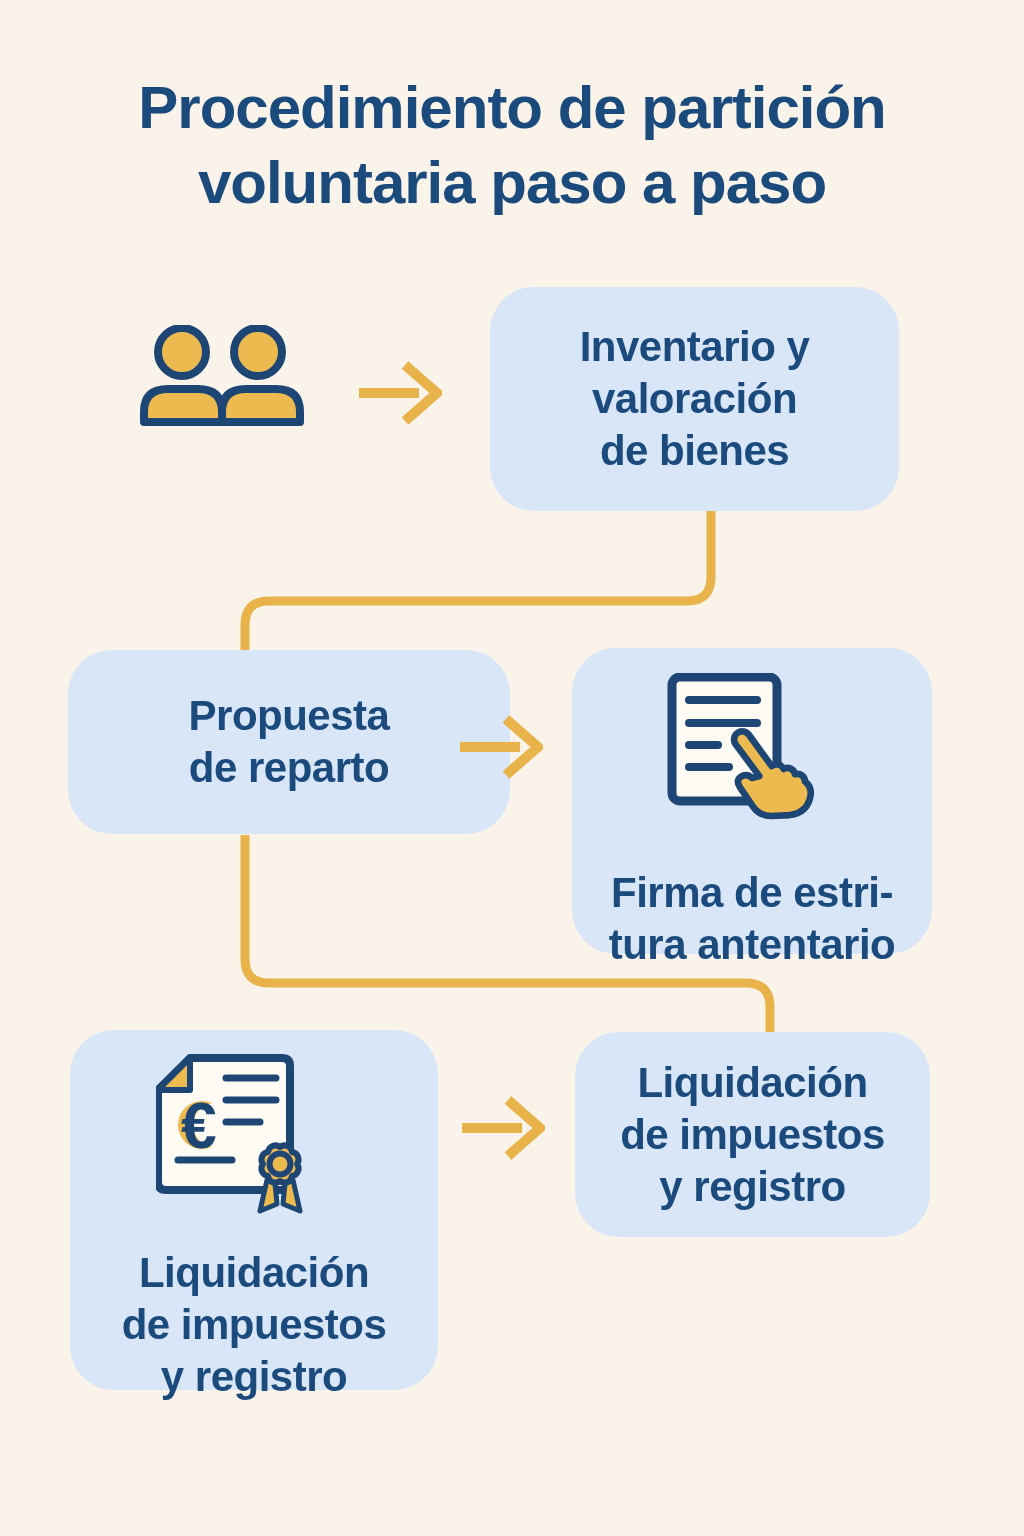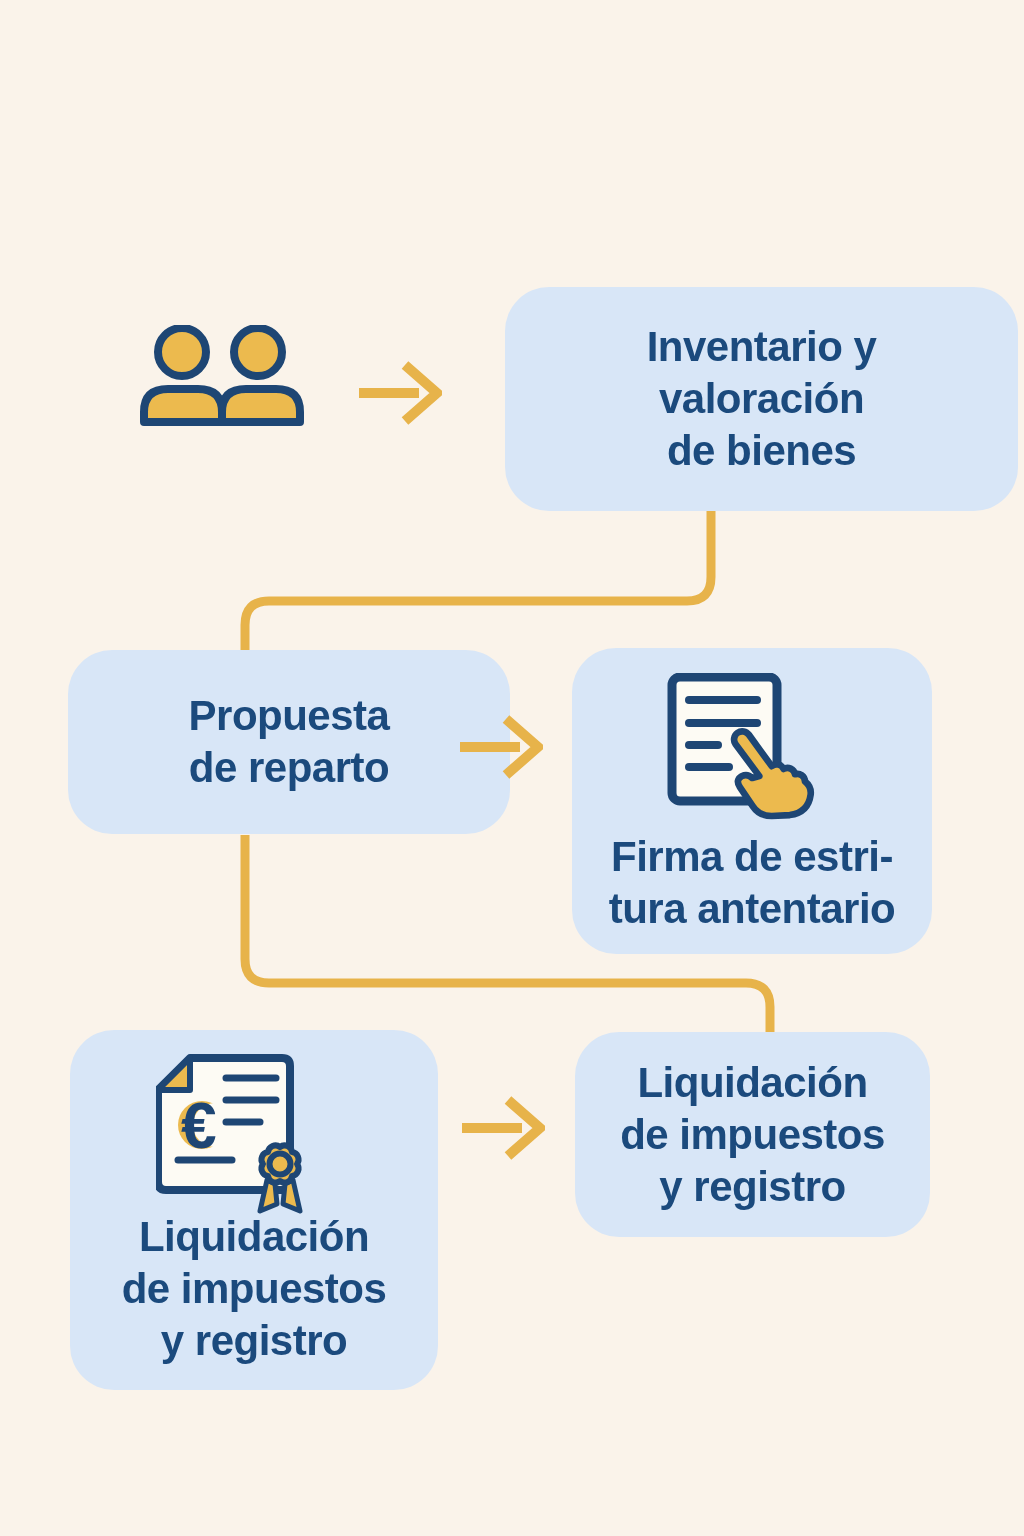--- a/index.html
+++ b/index.html
@@ -17,57 +17,59 @@
   .connectors{position:absolute;left:0;top:0;pointer-events:none;}
   .conn{stroke:var(--accent,#e7b34a);stroke-width:9;fill:none;}
   .box{
     position:absolute;background:var(--box,#d8e6f7);border-radius:44px;
     display:flex;align-items:center;justify-content:center;
   }
   .label{
     font-size:42px;line-height:52px;font-weight:bold;text-align:center;
     letter-spacing:-0.5px;color:var(--text,#1b4a7d);white-space:pre-line;
   }
-  .abs{position:absolute;}
+  .abs{position:absolute;margin-top:36px;}
   .free-label{position:absolute;line-height:51px;}
   .center-w{left:0;width:100%;}
   .icon{position:absolute;}
   .arrow line,.arrow polyline{stroke:var(--accent,#e7b34a);stroke-width:10;fill:none;}
   .y{fill:var(--icon_fill,#ecba4e);}
   .n{stroke:var(--icon_line,#1e4674);}
   .paper{fill:var(--paper,#fdfbf4);}
   .euro-text{
     font-family:"Liberation Sans",sans-serif;font-weight:bold;font-size:64px;
     fill:var(--icon_line,#1e4674);
   }
 </style>
 </head>
 <body>
 
 <div class="canvas">
 
+  <h1 class="title">Procedimiento de partición
+voluntaria paso a paso</h1>
 
   <svg class="connectors" width="1024" height="1536" viewBox="0 0 1024 1536">
     <path class="conn" d="M711,511 L711,577 Q711,601 687,601 L269,601 Q245,601 245,625 L245,651"></path>
     <path class="conn" d="M245,835 L245,959 Q245,983 269,983 L746,983 Q770,983 770,1007 L770,1033"></path>
   </svg>
 
   <svg class="icon" style="left:140px;top:325px" width="164" height="102" viewBox="0 0 164 102">
     <circle class="y n" cx="42" cy="27" r="24" stroke-width="8"></circle>
     <circle class="y n" cx="118" cy="27" r="24" stroke-width="8"></circle>
     <path class="y n" stroke-width="8" stroke-linejoin="round" d="M4,97 L4,87 Q4,64 28,64 L58,64 Q82,64 82,87 L82,97 Z"></path>
     <path class="y n" stroke-width="8" stroke-linejoin="round" d="M82,97 L82,87 Q82,64 106,64 L136,64 Q160,64 160,87 L160,97 Z"></path>
   </svg>
 
   <svg class="icon arrow" style="left:357px;top:361px" width="85" height="64" viewBox="0 0 85 64">
     <line x1="2" y1="32" x2="62" y2="32"></line>
     <polyline points="48,4 80,32 48,60"></polyline>
   </svg>
 
-  <div class="box" style="left:505px;top:287px;width:513px;height:224px">
+  <div class="box" style="left:490px;top:287px;width:409px;height:224px">
     <div class="label">Inventario y
 valoración
 de bienes</div>
   </div>
 
   <div class="box" style="left:68px;top:650px;width:442px;height:184px">
     <div class="label">Propuesta
 de reparto</div>
   </div>
 

